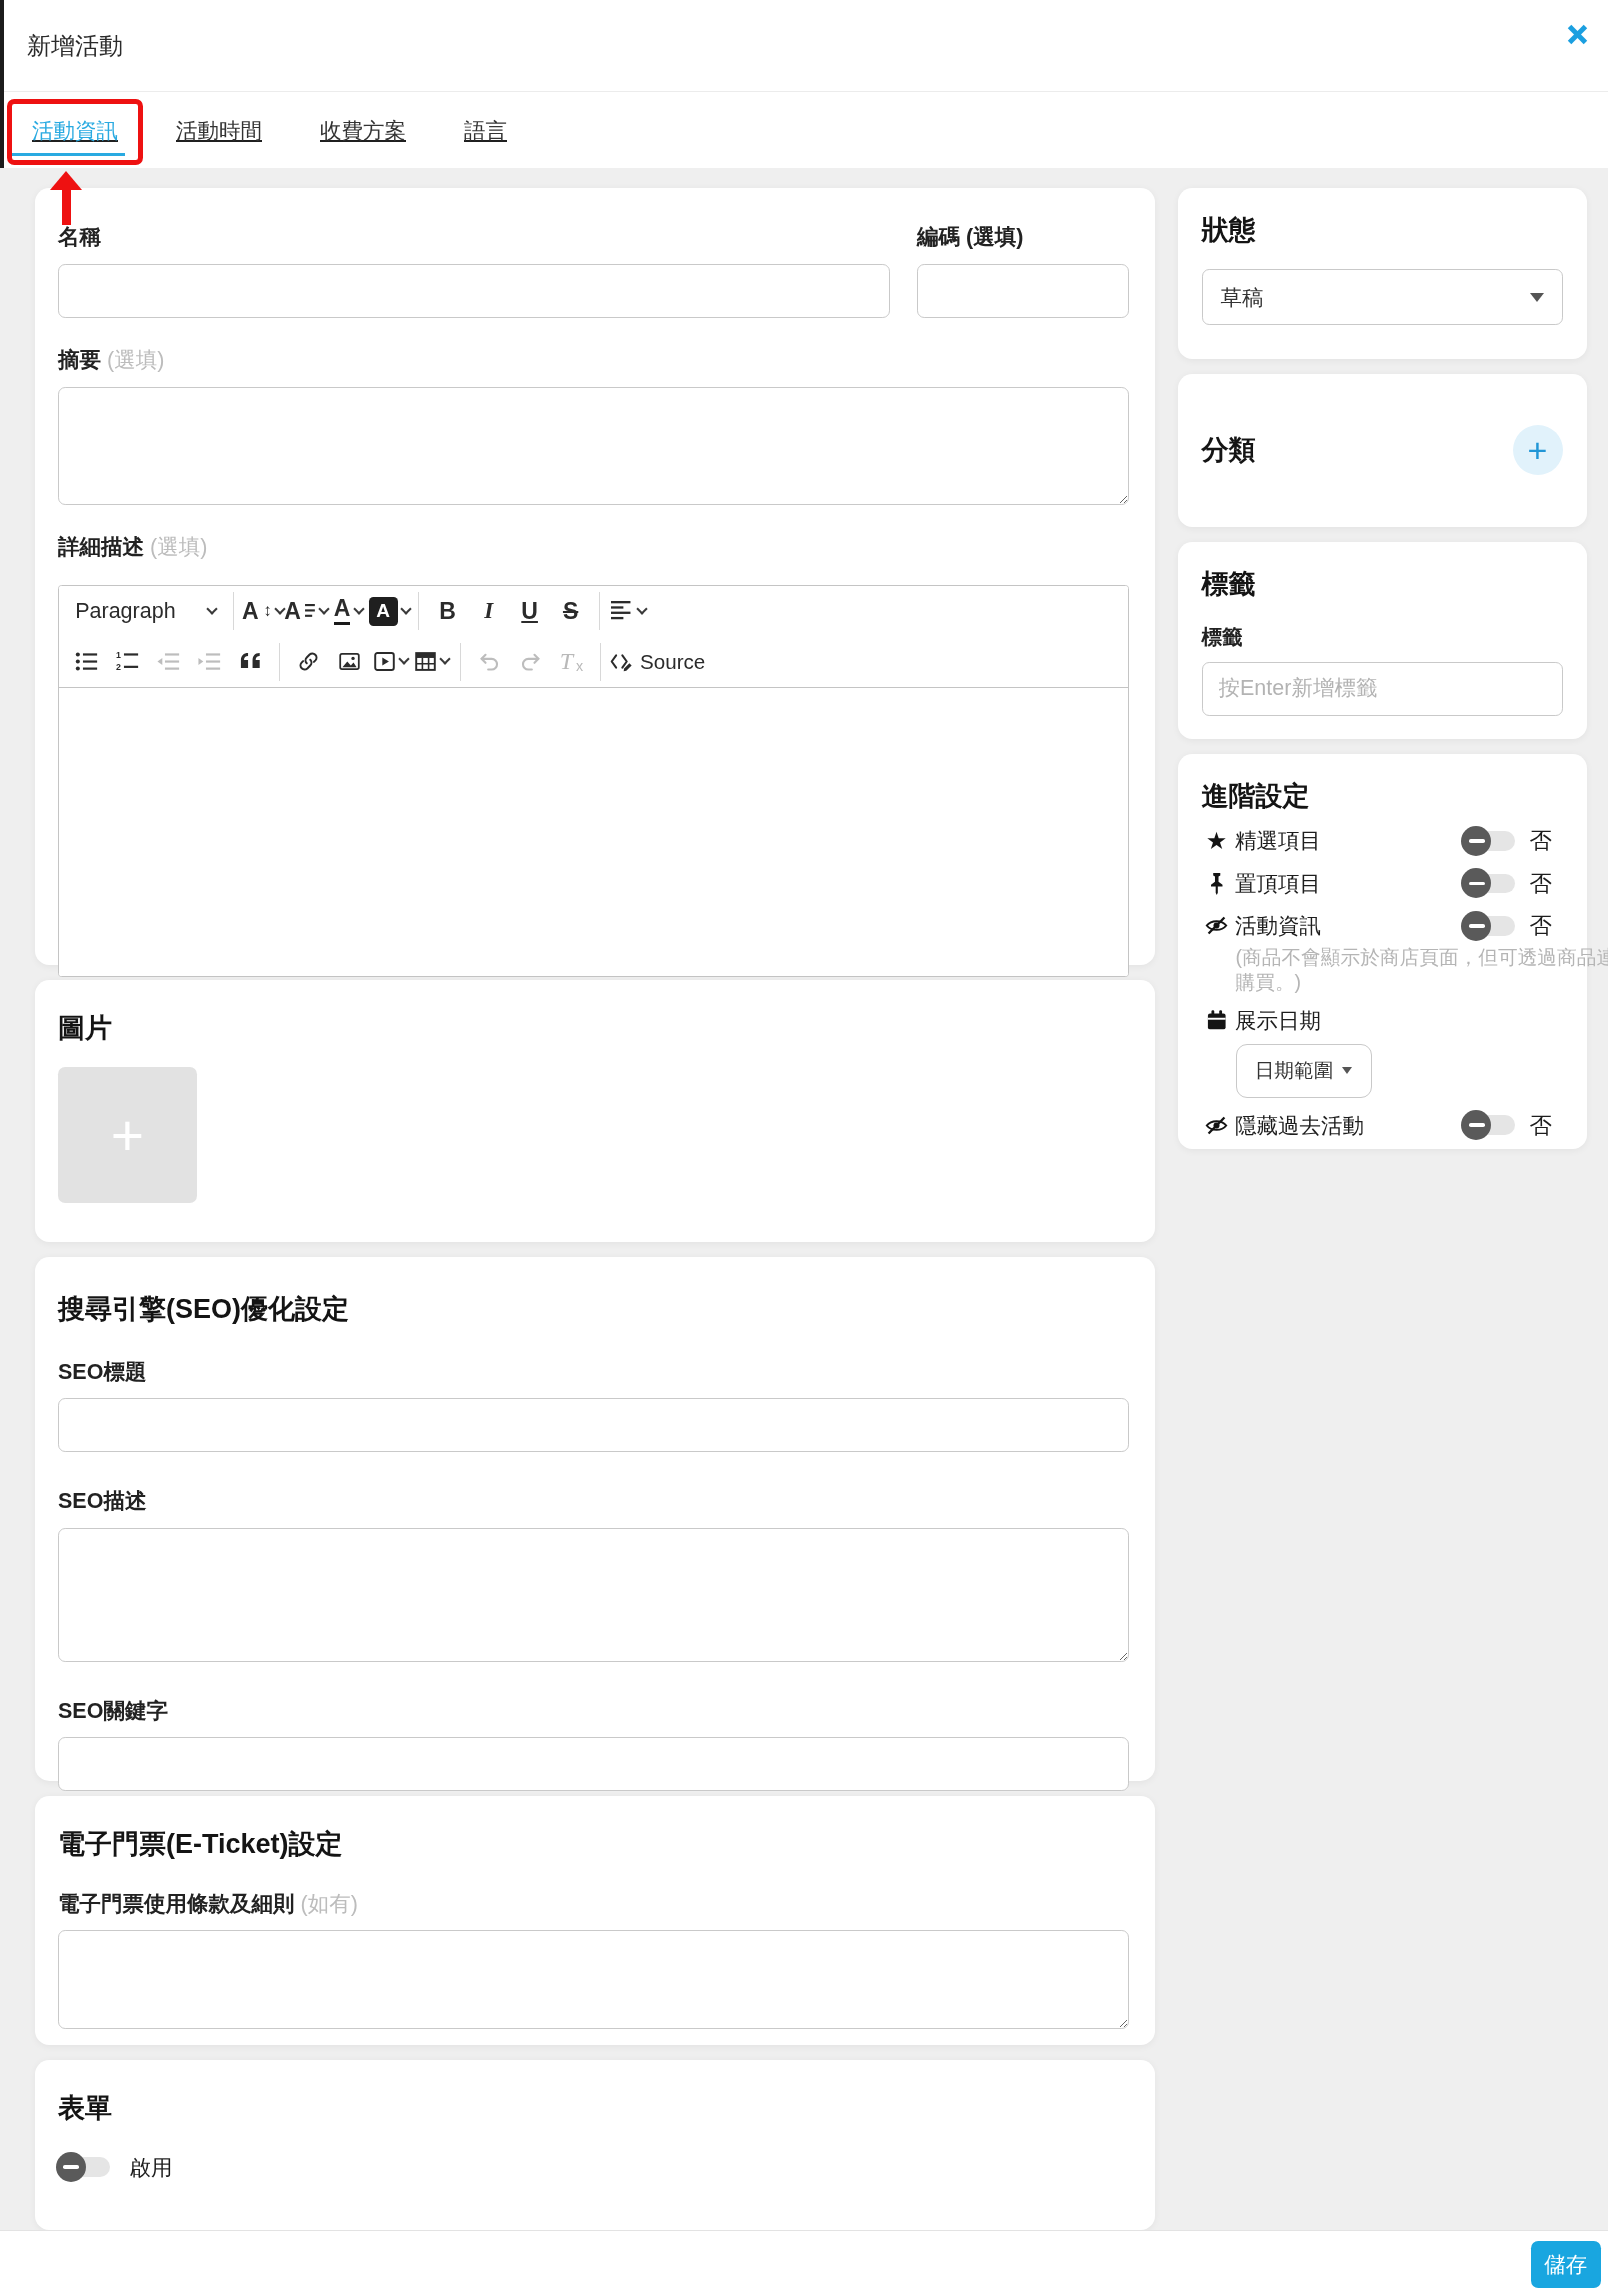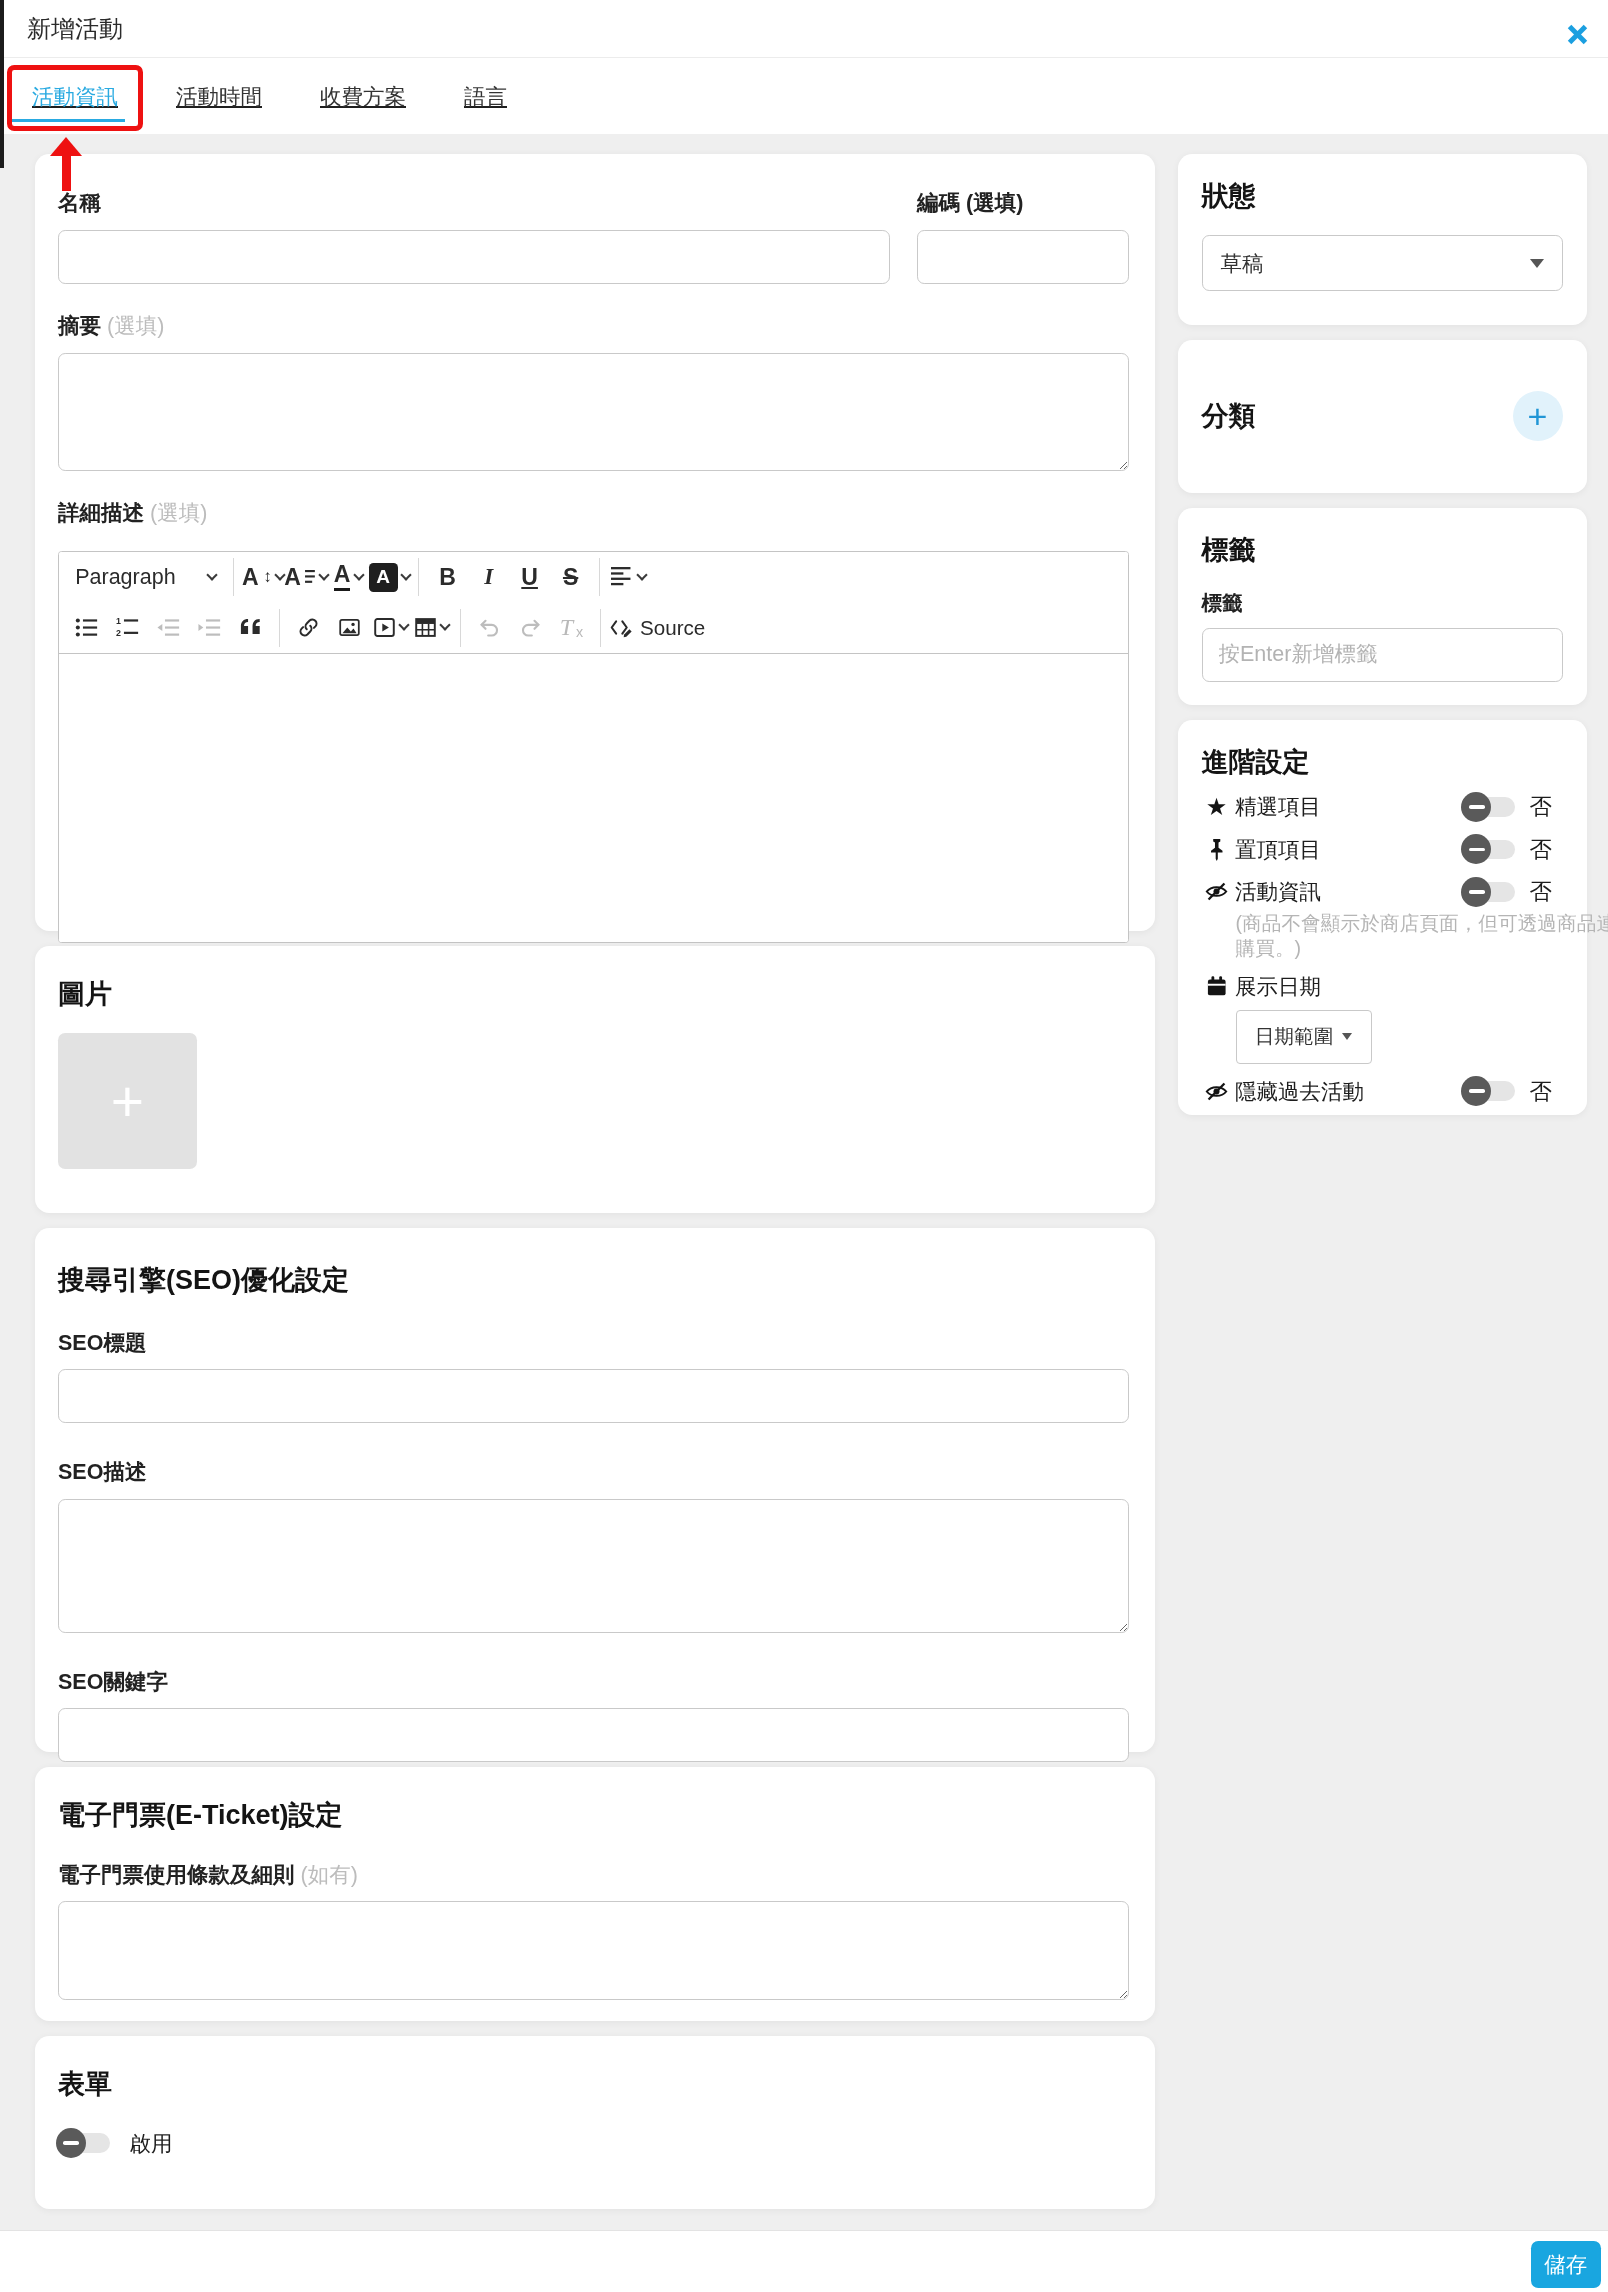--- a/index.html
+++ b/index.html
@@ -4,21 +4,21 @@
 <style>
   * { margin:0; padding:0; box-sizing:border-box; }
   html,body { width:1608px; height:2293px; overflow:hidden; background:#fff;
     font-family:"Liberation Sans", sans-serif; color:#1f1f1f; }
   .page { position:relative; width:1608px; height:2293px; display:flex; flex-direction:column; }
 
   
   .edge-line { position:absolute; left:0; top:0; width:3.6px; height:168px; background:#1c1c1c; z-index:20; }
 
   
-  .hdr { height:58px; background:#fff; border-bottom:1.8px solid #ececec; position:relative;
+  .hdr { height:92px; background:#fff; border-bottom:1.8px solid #ececec; position:relative;
     display:flex; align-items:center; padding:0 27px; flex:0 0 auto; }
   .hdr-title { font-size:24px; color:#2b2b2b; }
   .close-btn { position:absolute; right:12.5px; top:16px; width:36px; height:36px; display:flex;
     align-items:center; justify-content:center; cursor:pointer; }
 
   
   .tabs { height:76px; background:#fff; position:relative; display:flex; align-items:center;
     padding-left:23px; gap:40px; flex:0 0 auto;text-decoration:underline; }
   .tab { font-size:21.5px; color:#333; padding:0 9px; cursor:pointer; }
   .tab.active { color:#29aae1; }
@@ -103,21 +103,21 @@
   .adv-icon { width:30px; display:flex; justify-content:center; flex:0 0 auto; }
   .adv-lbl { font-size:21.5px; color:#1d1d1d; margin-left:3.6px; }
   .adv-note { margin-left:34px; width:403px; font-size:19.7px; line-height:1.25; color:#b5b5b5; margin-top:3.6px; }
   .toggle-wrap { margin-left:auto; margin-right:10.7px; display:flex; align-items:center; gap:14.3px; }
   .toggle { position:relative; width:52px; height:19.7px; background:#e5e5e5; border-radius:9.9px; cursor:pointer; }
   .knob { position:absolute; left:-1.8px; top:-5.4px; width:30px; height:30px; background:#5a5a5a; border-radius:50%; }
   .knob::after { content:""; position:absolute; left:7.2px; top:13.4px; width:16px; height:3.6px;
     background:#fff; border-radius:1.8px; }
   .no-lbl { font-size:22.4px; color:#1d1d1d; }
   .date-dd { margin-left:34px; margin-top:9px; width:136px; height:54px; border:0.9px solid #c9c9c9;
-    border-radius:4px; display:flex; align-items:center; justify-content:center; gap:9px;
+    border-radius:11px; display:flex; align-items:center; justify-content:center; gap:9px;
     font-size:19.7px; color:#333; cursor:pointer; }
   .date-dd .caret { border-left-width:5.4px; border-right-width:5.4px; border-top-width:7.2px; }
   .star-glyph { font-size:24px; line-height:1; color:#141414; }
 
   .form-toggle-row { margin-top:27px; display:flex; align-items:center; gap:16px; }
 
   
   .ftr { height:63px; background:#fff; border-top:0.9px solid #e3e3e3; position:relative; flex:0 0 auto; }
   .save-btn { position:absolute; right:7.2px; top:9.9px; width:70px; height:47px; background:#19a6e0;
     color:#fff; font-size:21.5px; border:none; border-radius:7.2px; display:flex; align-items:center;

